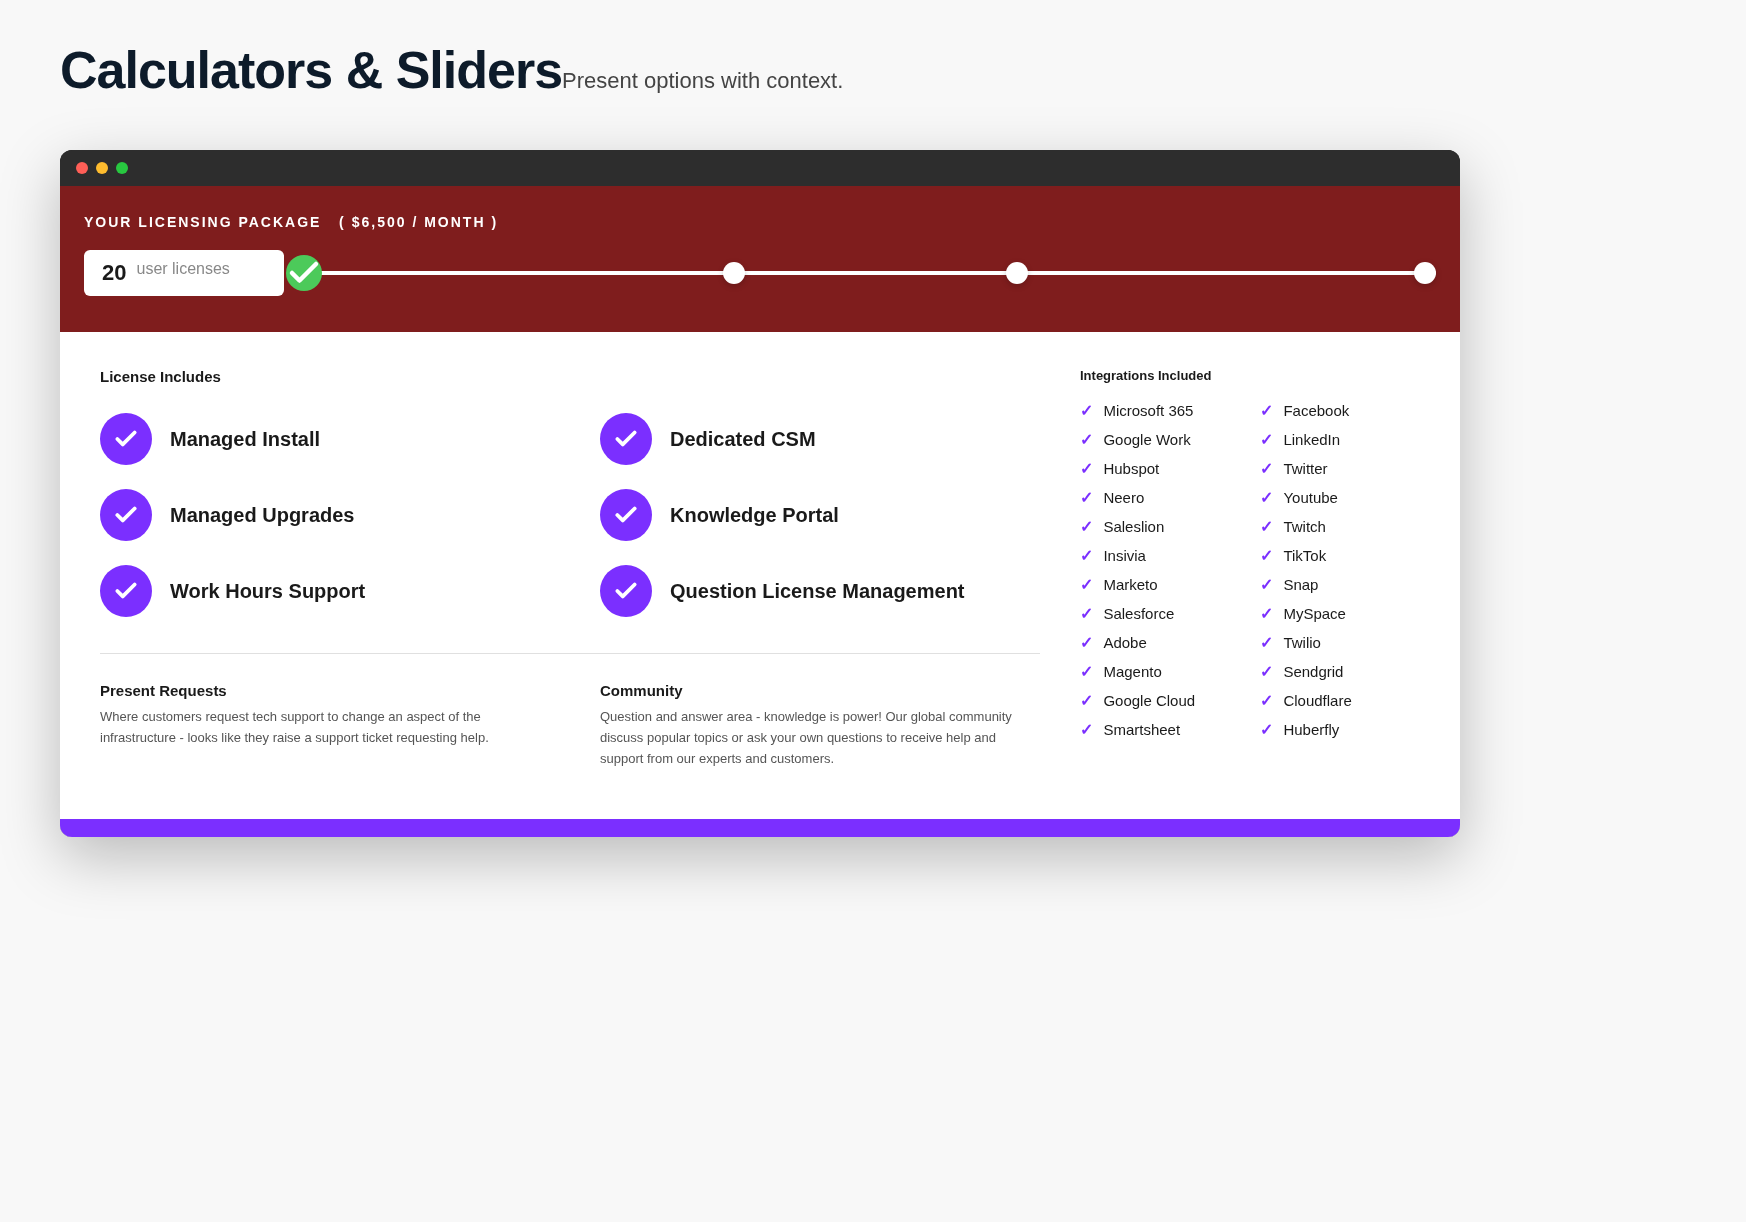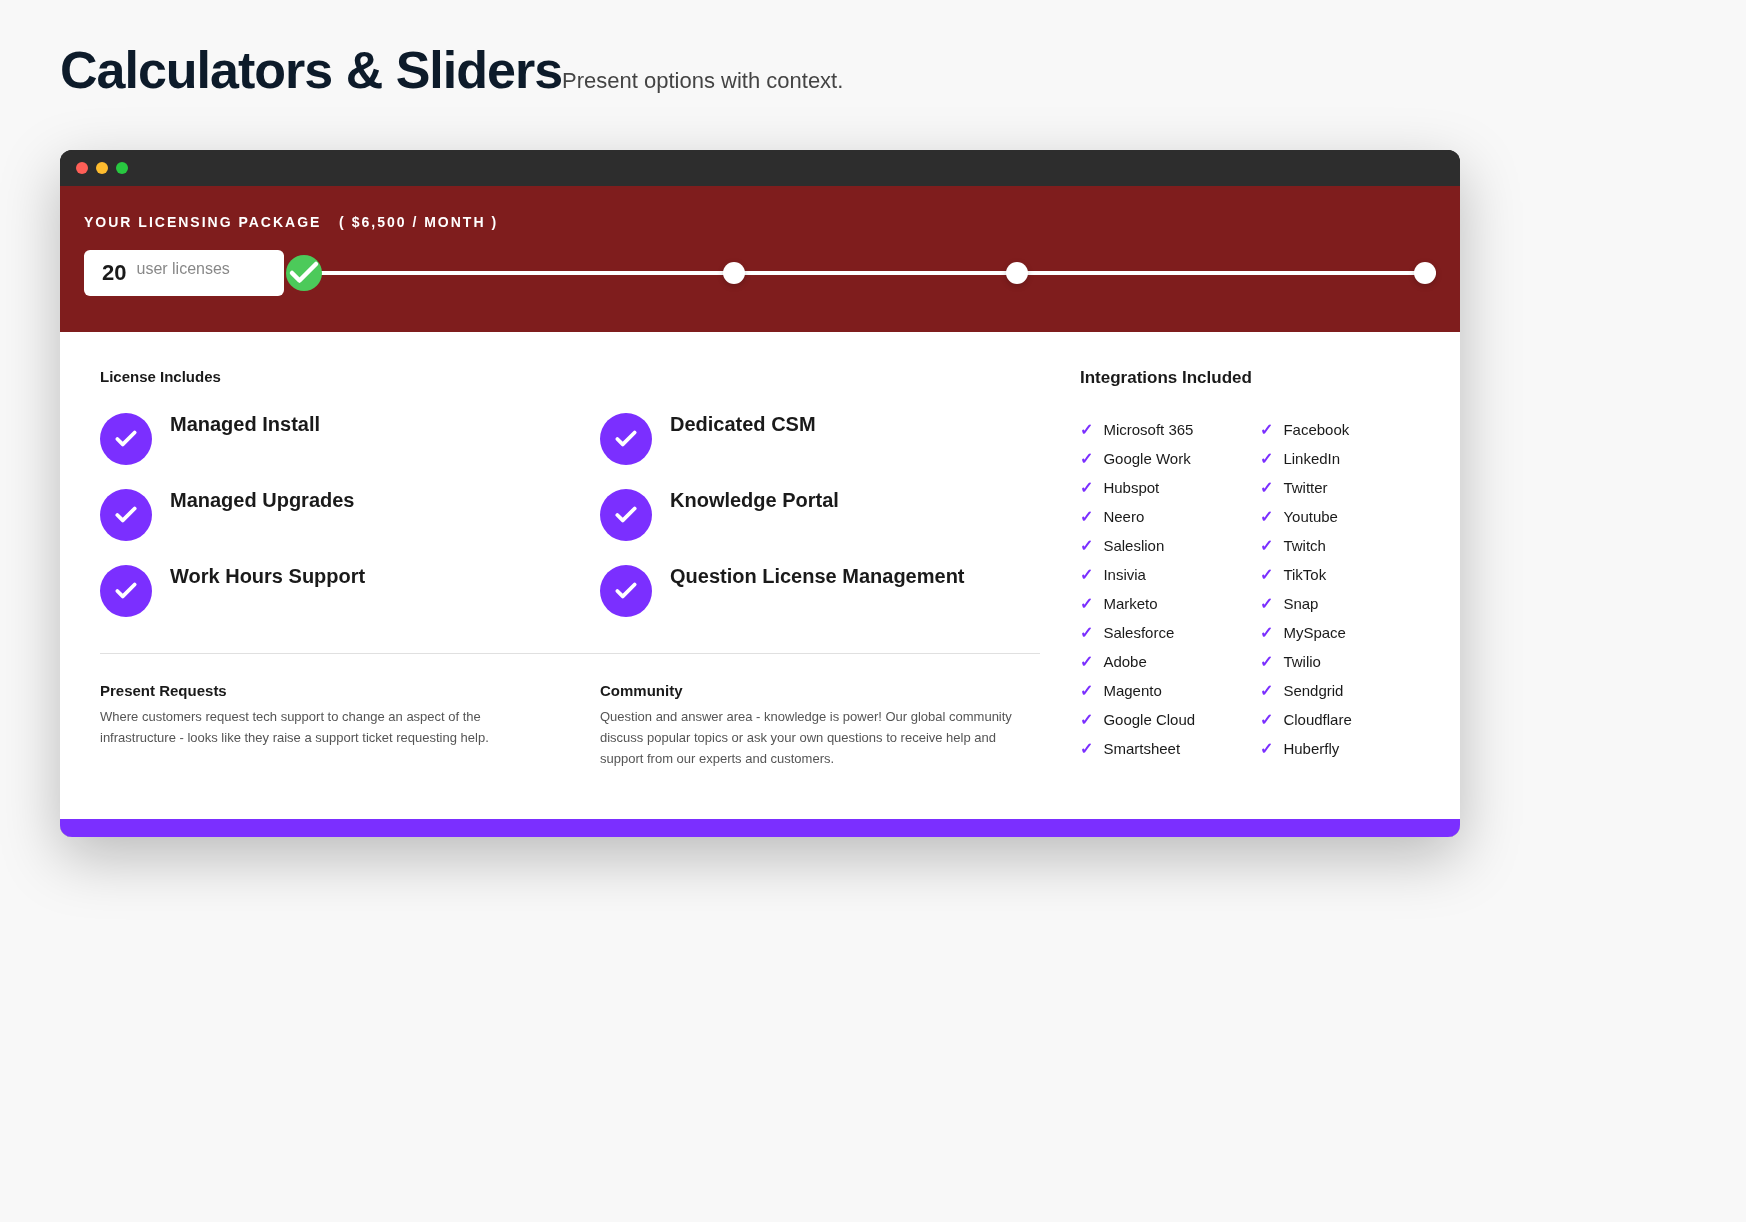--- a/index.html
+++ b/index.html
@@ -174,21 +174,21 @@
 
     .features-grid {
       display: grid;
       grid-template-columns: 1fr 1fr;
       gap: 24px 60px;
       margin-bottom: 36px;
     }
 
     .feature-item {
       display: flex;
-      align-items: flex-start;
+      align-items: center;
       gap: 18px;
     }
 
     .feature-check-circle {
       width: 52px;
       height: 52px;
       background: #7b2fff;
       border-radius: 50%;
       display: flex;
       align-items: center;
@@ -232,24 +232,24 @@
       line-height: 1.6;
     }
 
     
     .integrations-column {
       width: 340px;
       flex-shrink: 0;
     }
 
     .integrations-label {
-      font-size: 17px;
-      font-weight: 700;
-      color: #1a1a1a;
-      margin-bottom: 32px;
+      font-size: 13px;
+      font-weight: 700;
+      color: #1a1a1a;
+      margin-bottom: 18px;
     }
 
     .integrations-grid {
       display: grid;
       grid-template-columns: 1fr 1fr;
       gap: 10px 20px;
     }
 
     .integration-item {
       display: flex;

